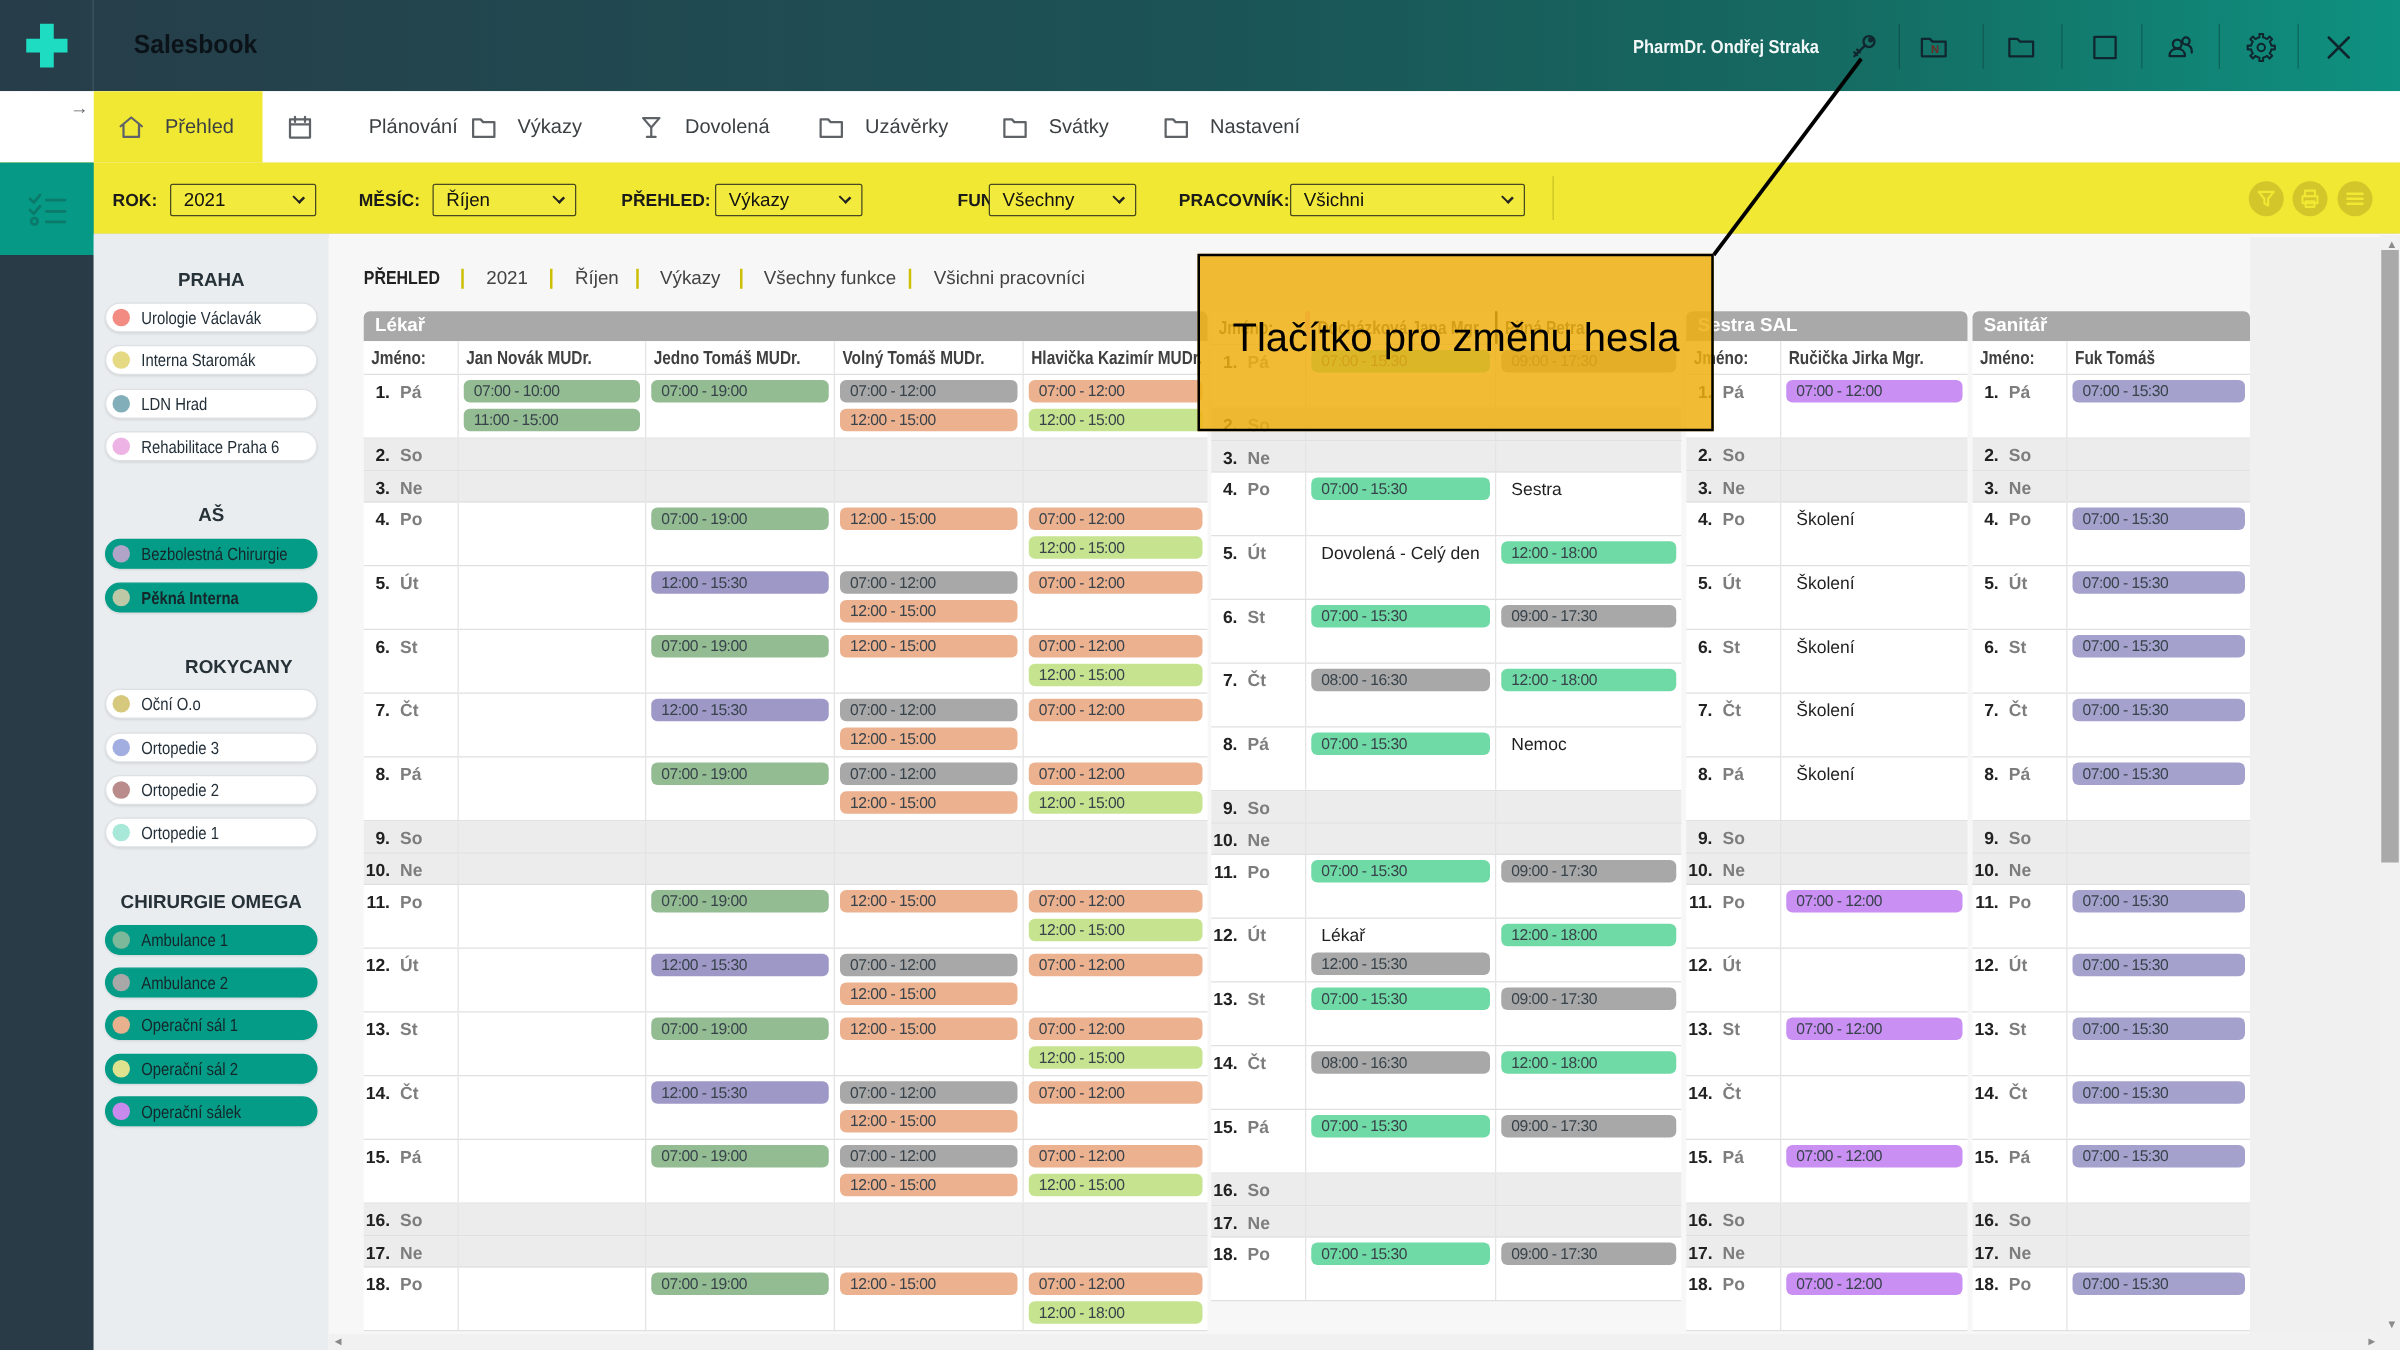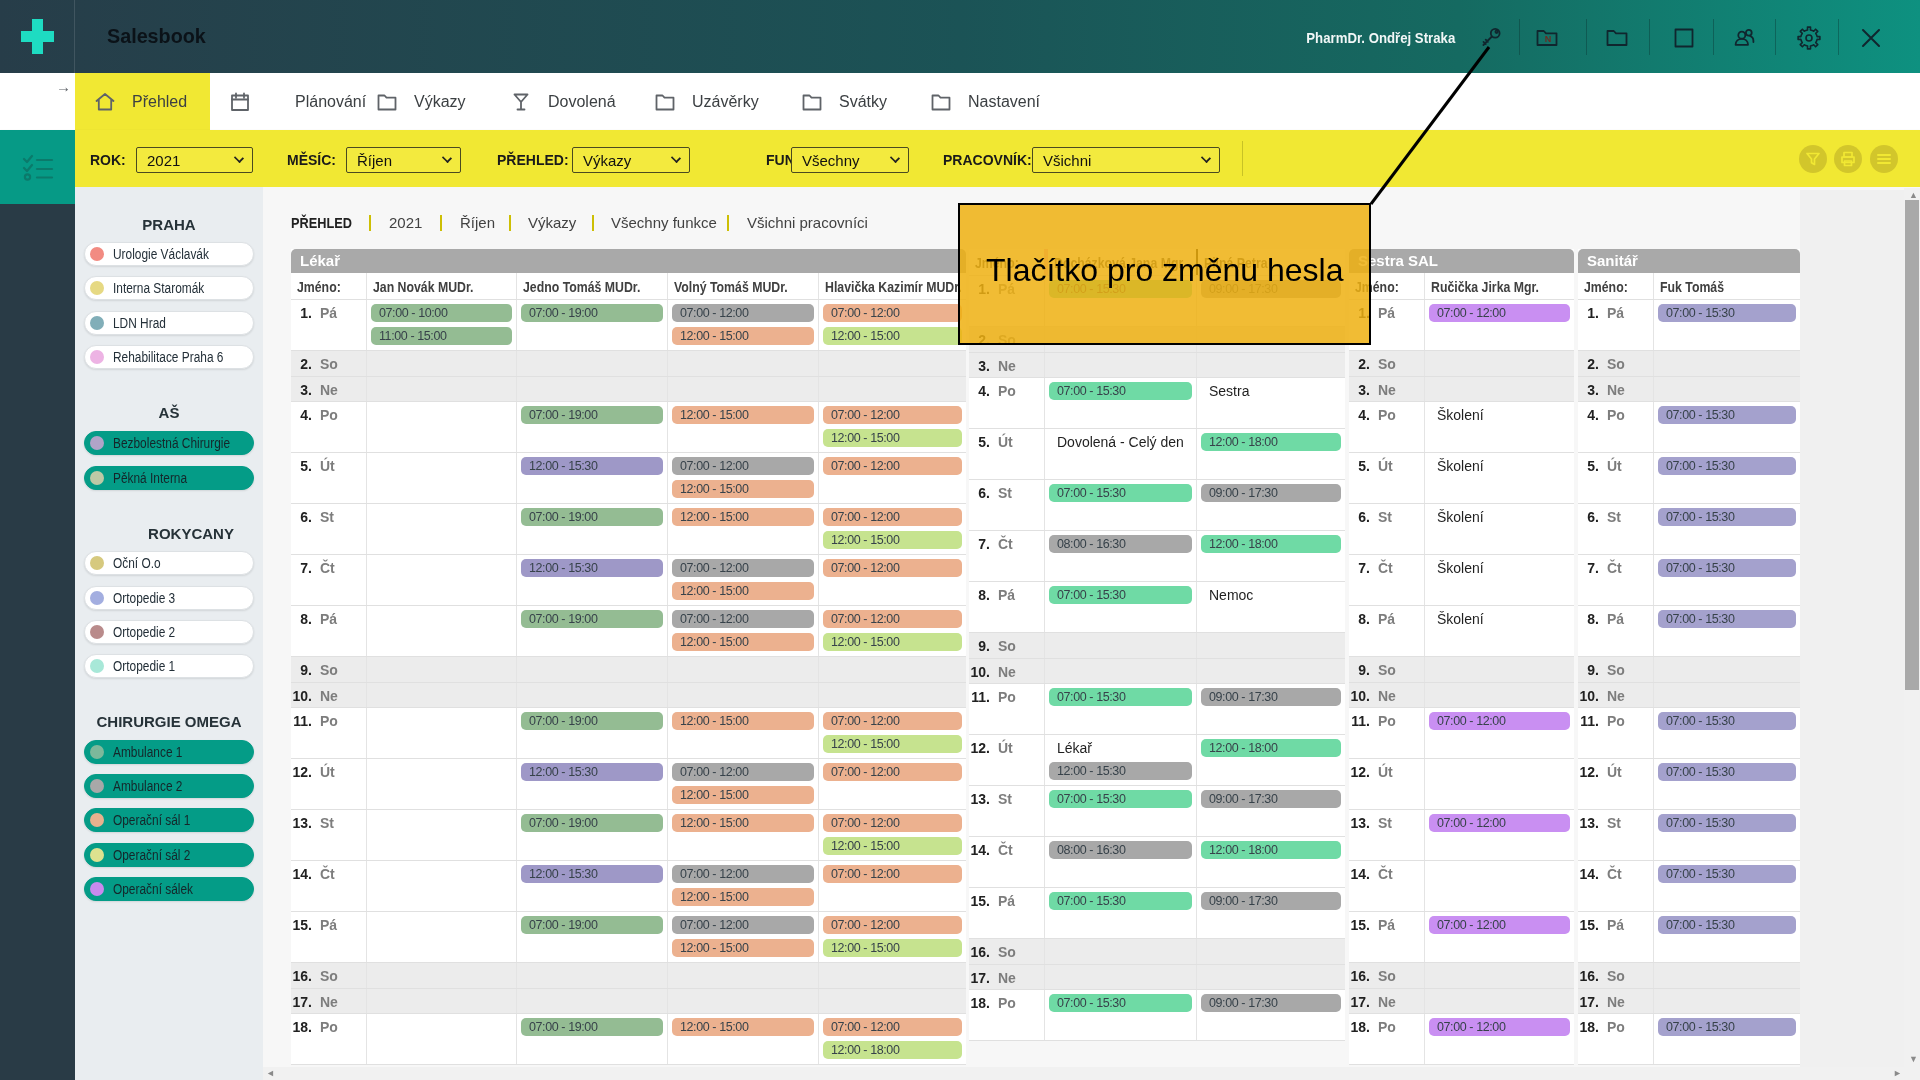--- a/index.html
+++ b/index.html
@@ -243,21 +243,21 @@
   </div>
 <div class="abs sbtn" style="top:345px;">
     <span class="dot" style="background:#edb3e4;"></span>
     <span class="t">Rehabilitace Praha 6</span>
   </div>
 <div class="abs shead" style="top:404px;">AŠ</div>
 <div class="abs sbtn sel" style="top:431px;">
     <span class="dot" style="background:#b0a4c8;"></span>
     <span class="t">Bezbolestná Chirurgie</span>
   </div>
-<div class="abs sbtn sel" style="top:466px;">
+<div class="abs sbtn sel" style="top:466px;font-weight:bold;">
     <span class="dot" style="background:#bdc9a6;"></span>
     <span class="t">Pěkná Interna</span>
   </div>
 <div class="abs shead" style="top:525px;margin-left:22px;">ROKYCANY</div>
 <div class="abs sbtn" style="top:551px;">
     <span class="dot" style="background:#d6c97e;"></span>
     <span class="t">Oční O.o</span>
   </div>
 <div class="abs sbtn" style="top:586px;">
     <span class="dot" style="background:#a3aee0;"></span>

